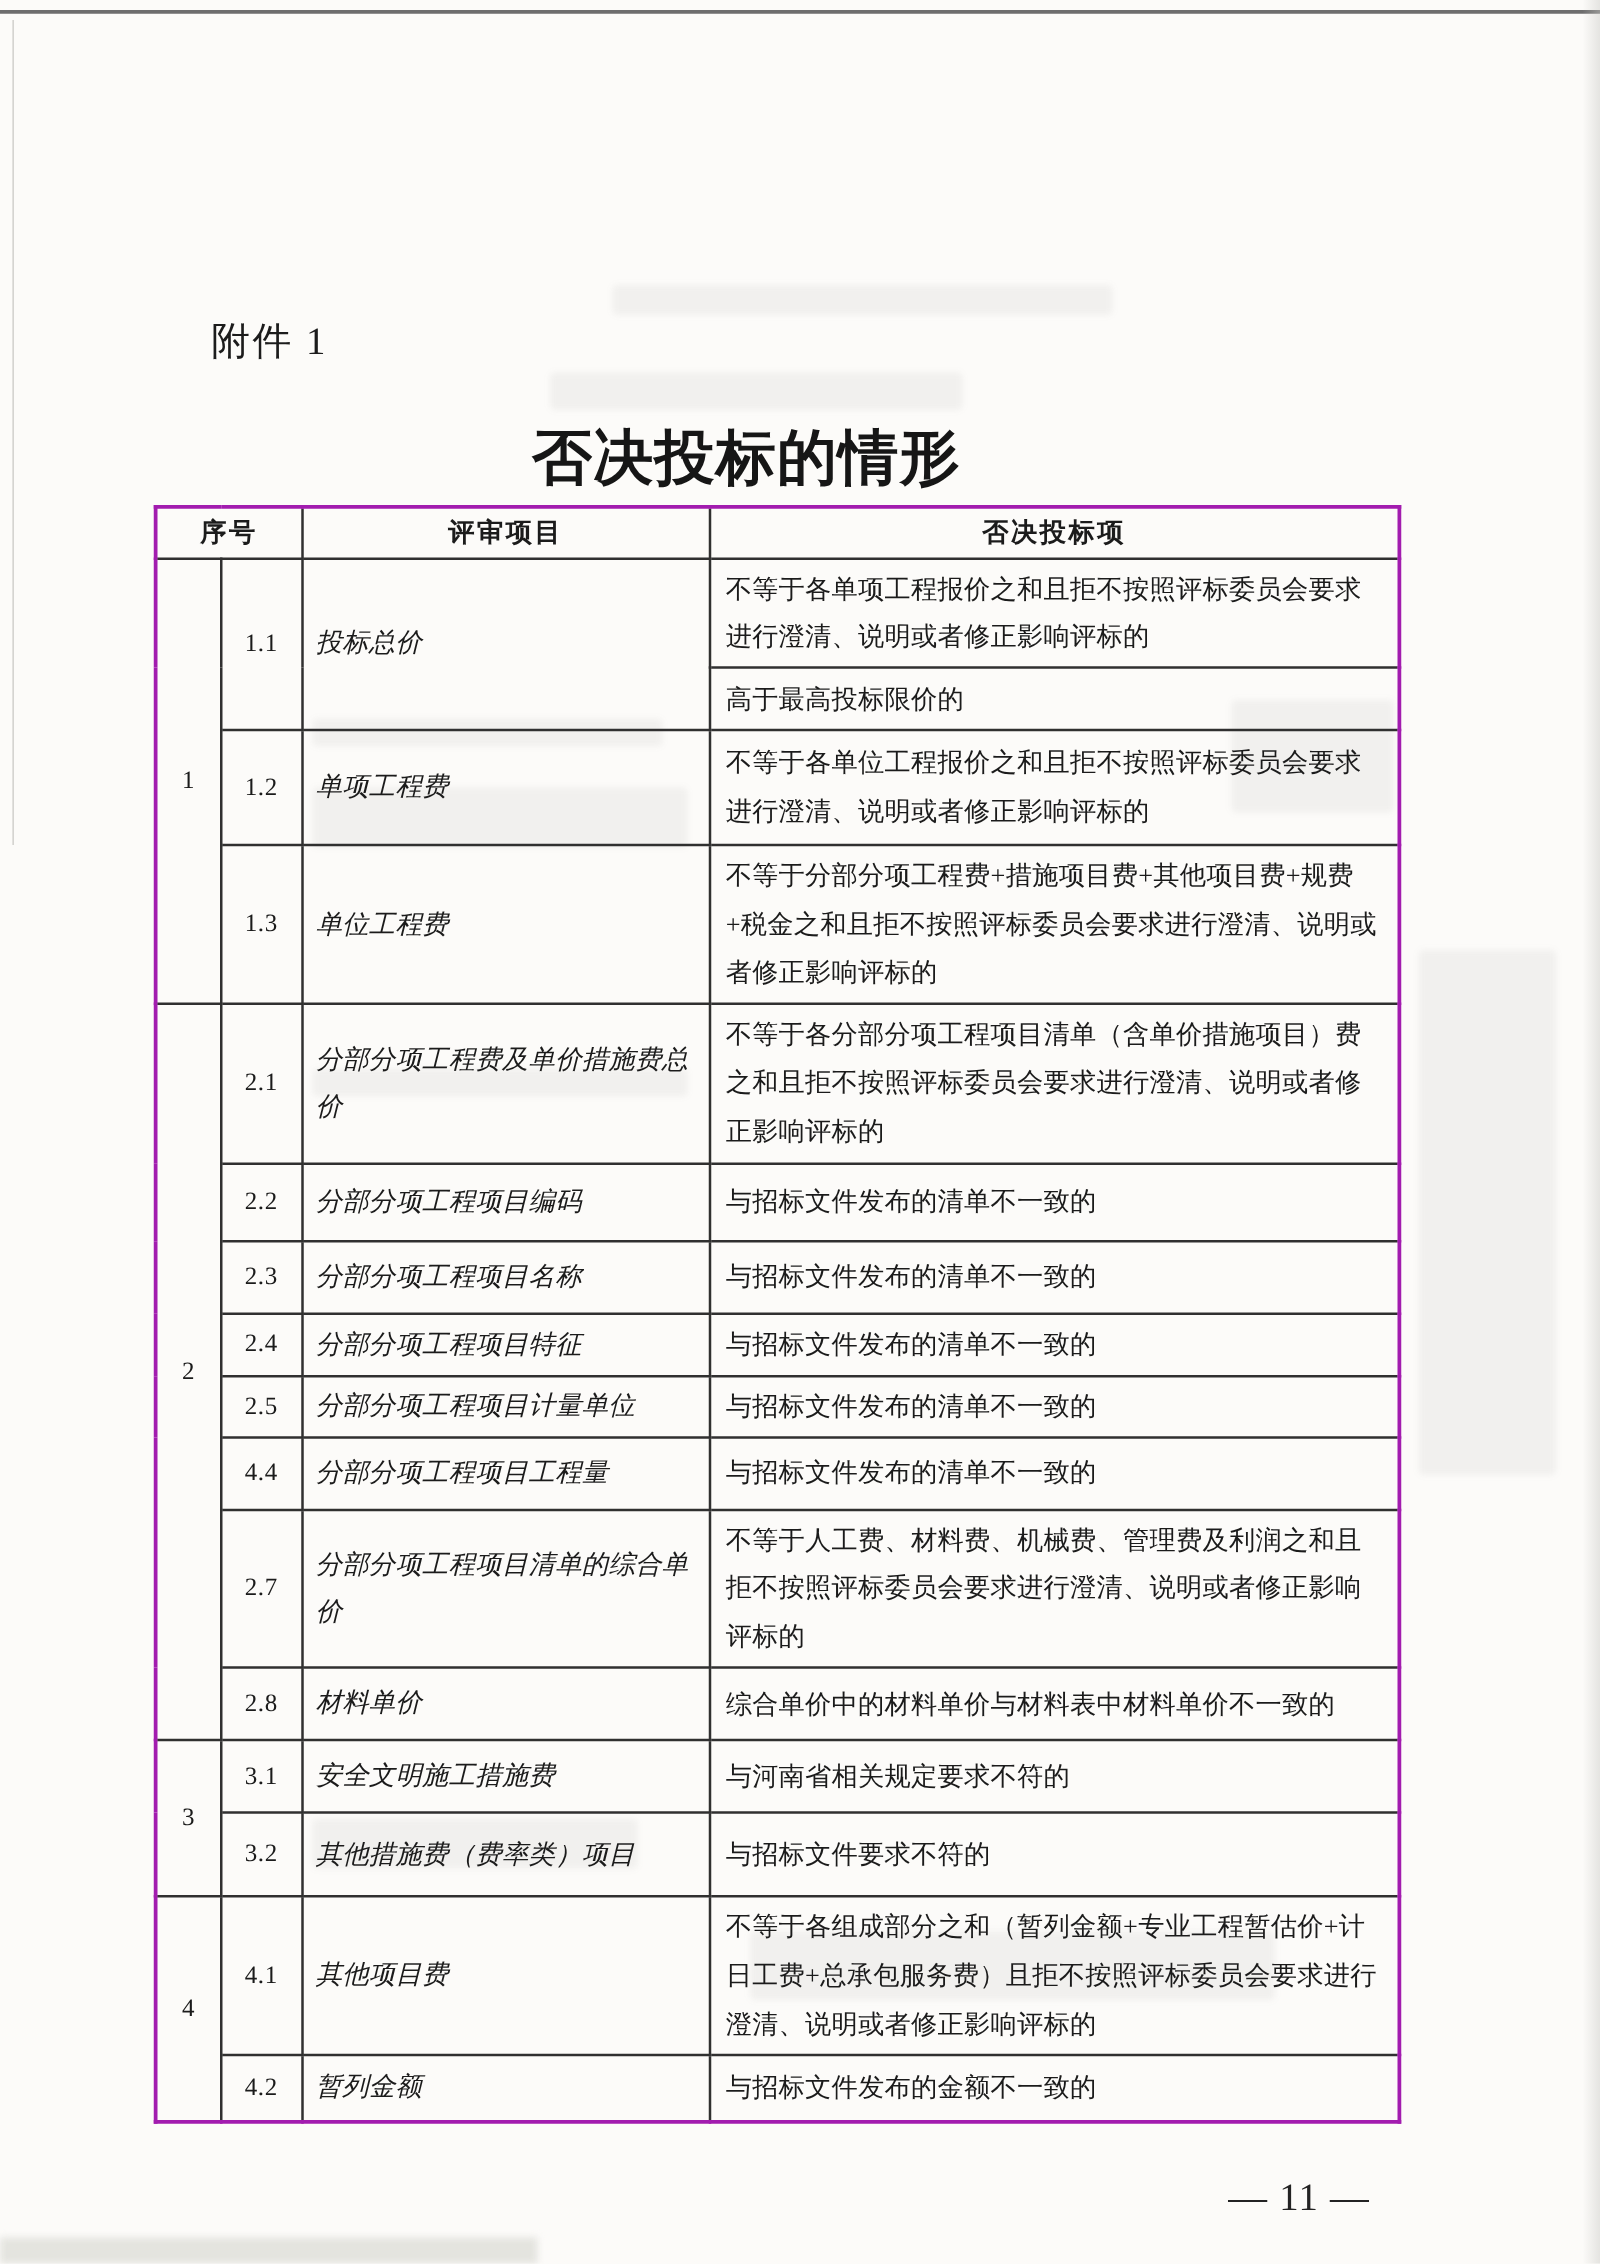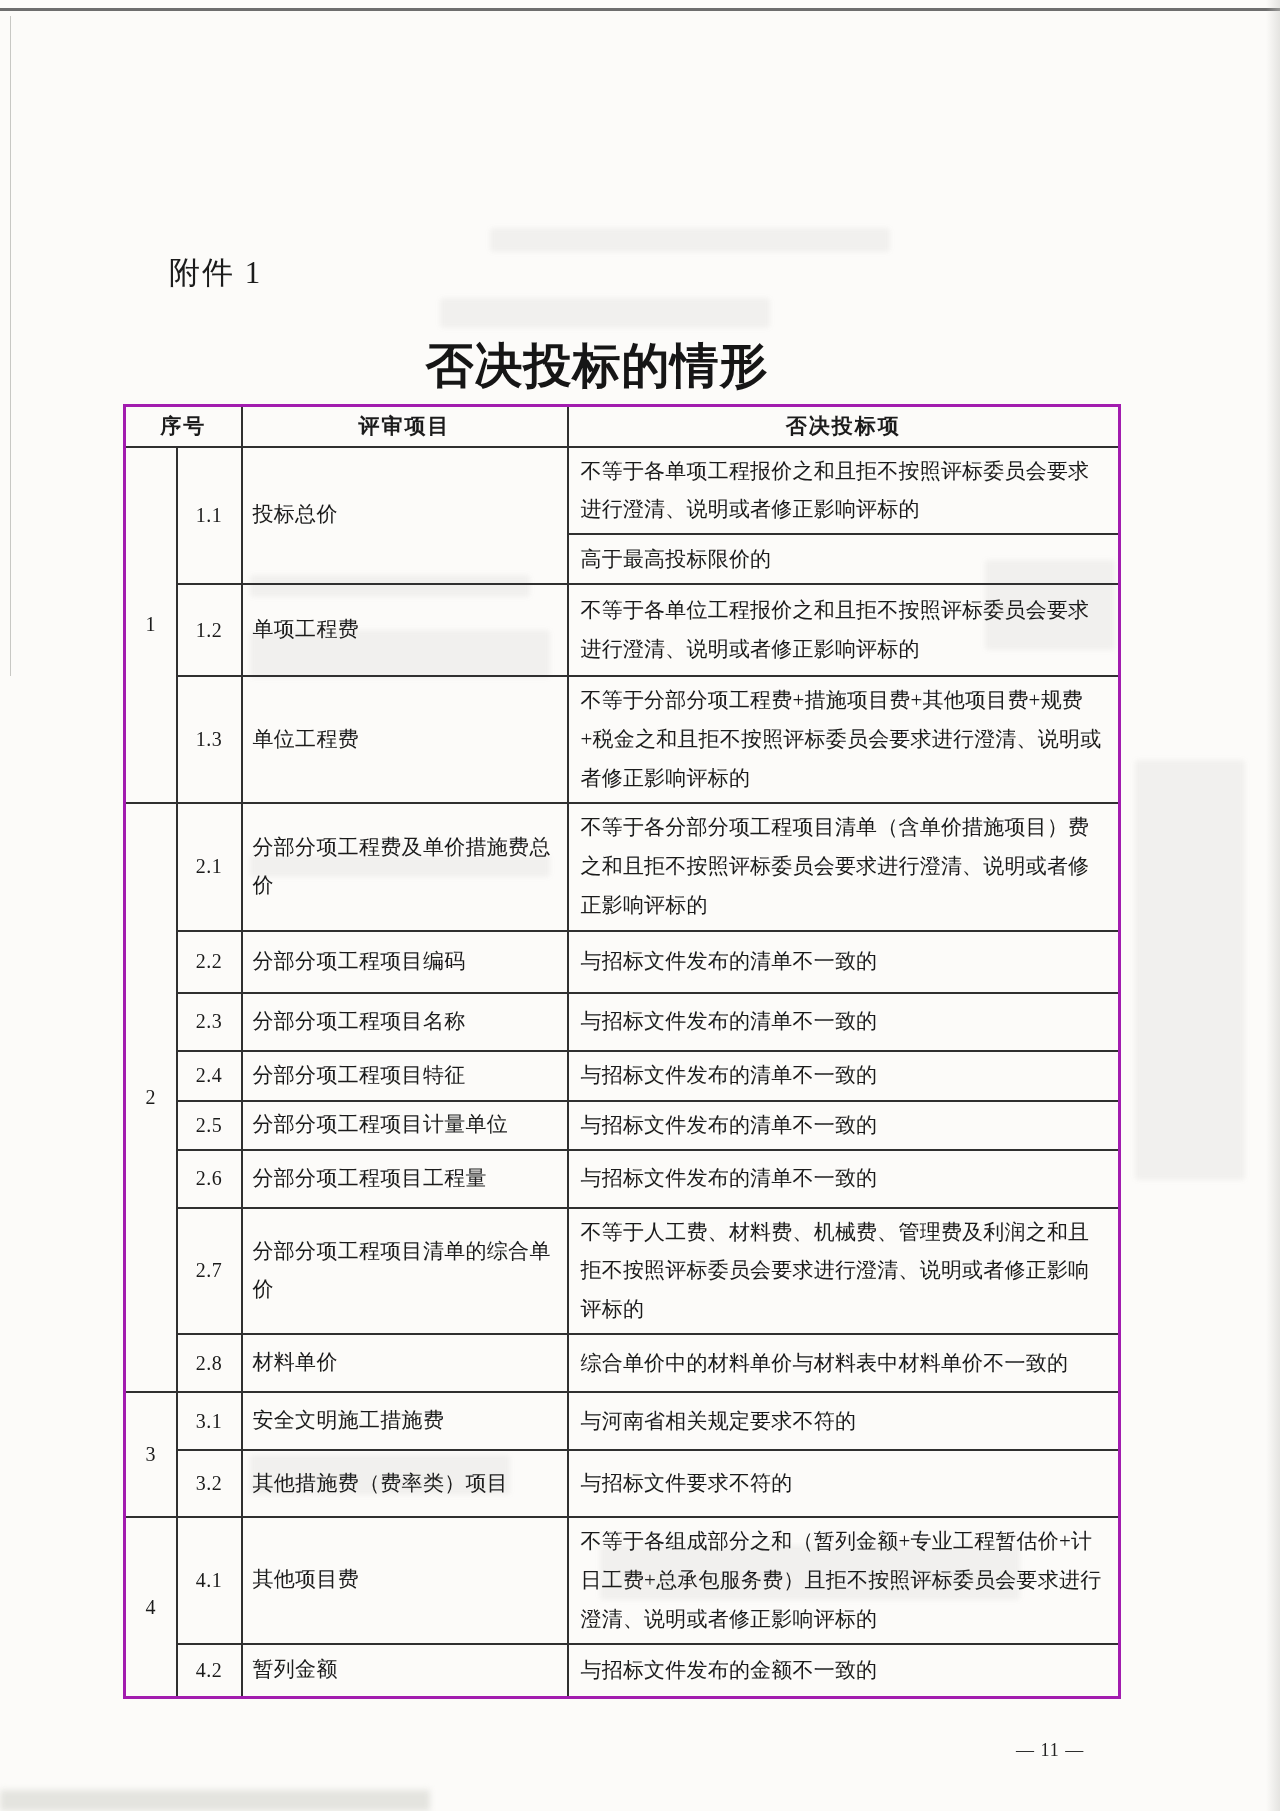--- a/index.html
+++ b/index.html
@@ -44,30 +44,30 @@
     overflow:hidden;
   }
   .reject-table th {
     font-weight:600; letter-spacing:2px; text-align:center; vertical-align:middle;
   }
   td.cell-num {
     text-align:center; vertical-align:middle;
     font-size:20px; letter-spacing:.5px;
   }
   td.cell-item {
-    padding:4px 10px; vertical-align:middle; line-height:1.8; letter-spacing:.3px;
+    padding:4px 10px; vertical-align:middle; line-height:1.8; letter-spacing:.3px;font-style:italic;
   }
   td.cell-reject {
     padding:4px 12px; vertical-align:middle; line-height:1.85; letter-spacing:.2px;
   }
 
   
   .page-number {
-    position:absolute; left:1016px; top:1740px; width:140px;
-    font-size:18px; letter-spacing:1px; text-align:left; color:#232323;
+    position:absolute; left:956px; top:1740px; width:140px;
+    font-size:31px; letter-spacing:1px; text-align:right; color:#232323;
   }
 </style>
 </head>
 <body>
 
 <div class="scan-top-line"></div>
 <div class="scan-left-line"></div>
 <div class="scan-right-shade"></div>
 <div class="scan-bottom-smudge"></div>
 <div class="ghost" style="left:490px;top:228px;width:400px;height:24px;"></div>
@@ -138,21 +138,21 @@
       <td class="cell-num">2.4</td>
       <td class="cell-item">分部分项工程项目特征</td>
       <td class="cell-reject">与招标文件发布的清单不一致的</td>
     </tr>
     <tr style="height:42px">
       <td class="cell-num">2.5</td>
       <td class="cell-item">分部分项工程项目计量单位</td>
       <td class="cell-reject">与招标文件发布的清单不一致的</td>
     </tr>
     <tr style="height:58px">
-      <td class="cell-num">2.6</td>
+      <td class="cell-num">4.4</td>
       <td class="cell-item">分部分项工程项目工程量</td>
       <td class="cell-reject">与招标文件发布的清单不一致的</td>
     </tr>
     <tr style="height:125px">
       <td class="cell-num">2.7</td>
       <td class="cell-item">分部分项工程项目清单的综合单价</td>
       <td class="cell-reject">不等于人工费、材料费、机械费、管理费及利润之和且拒不按照评标委员会要求进行澄清、说明或者修正影响评标的</td>
     </tr>
     <tr style="height:58px">
       <td class="cell-num">2.8</td>

